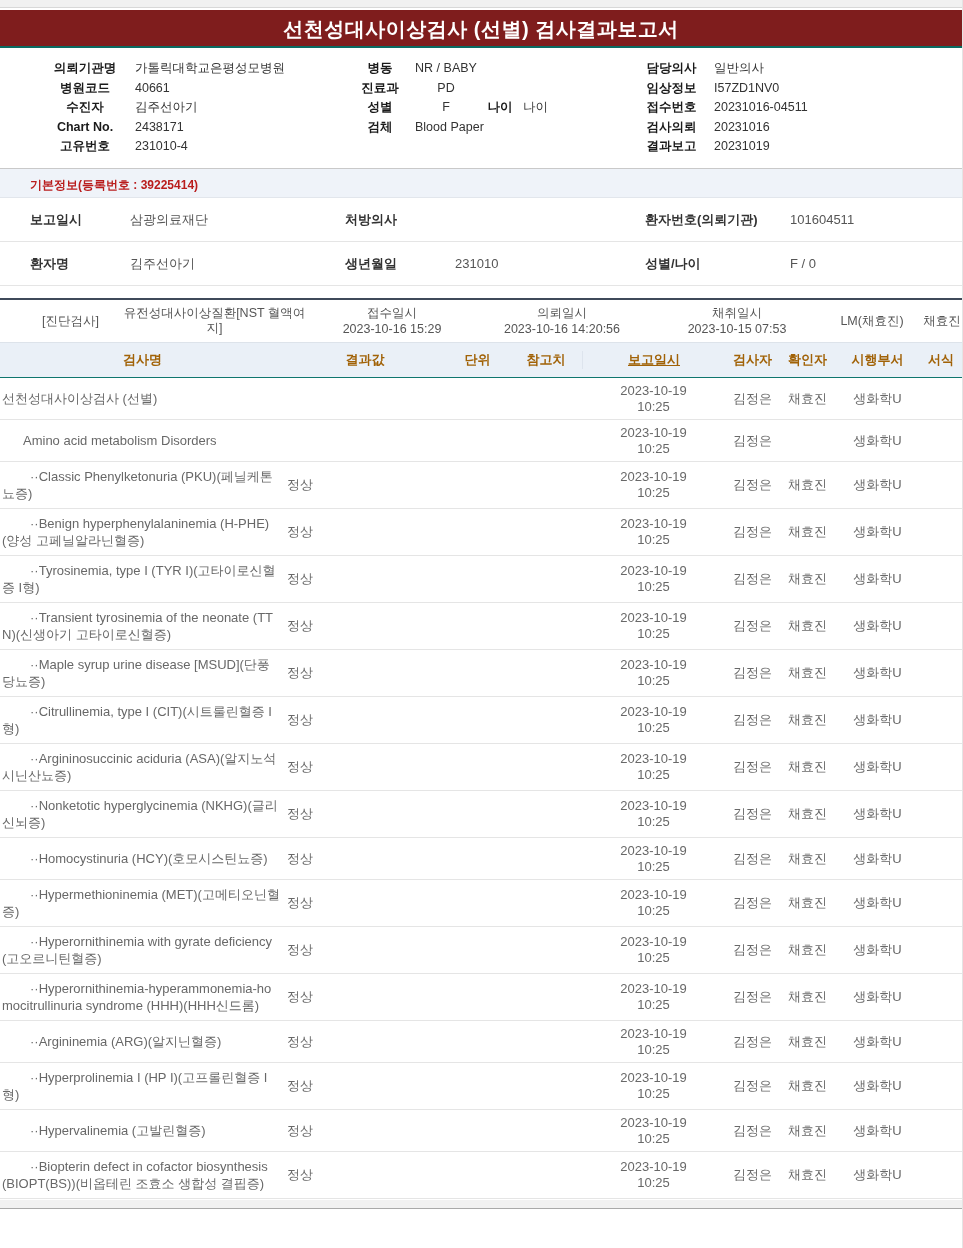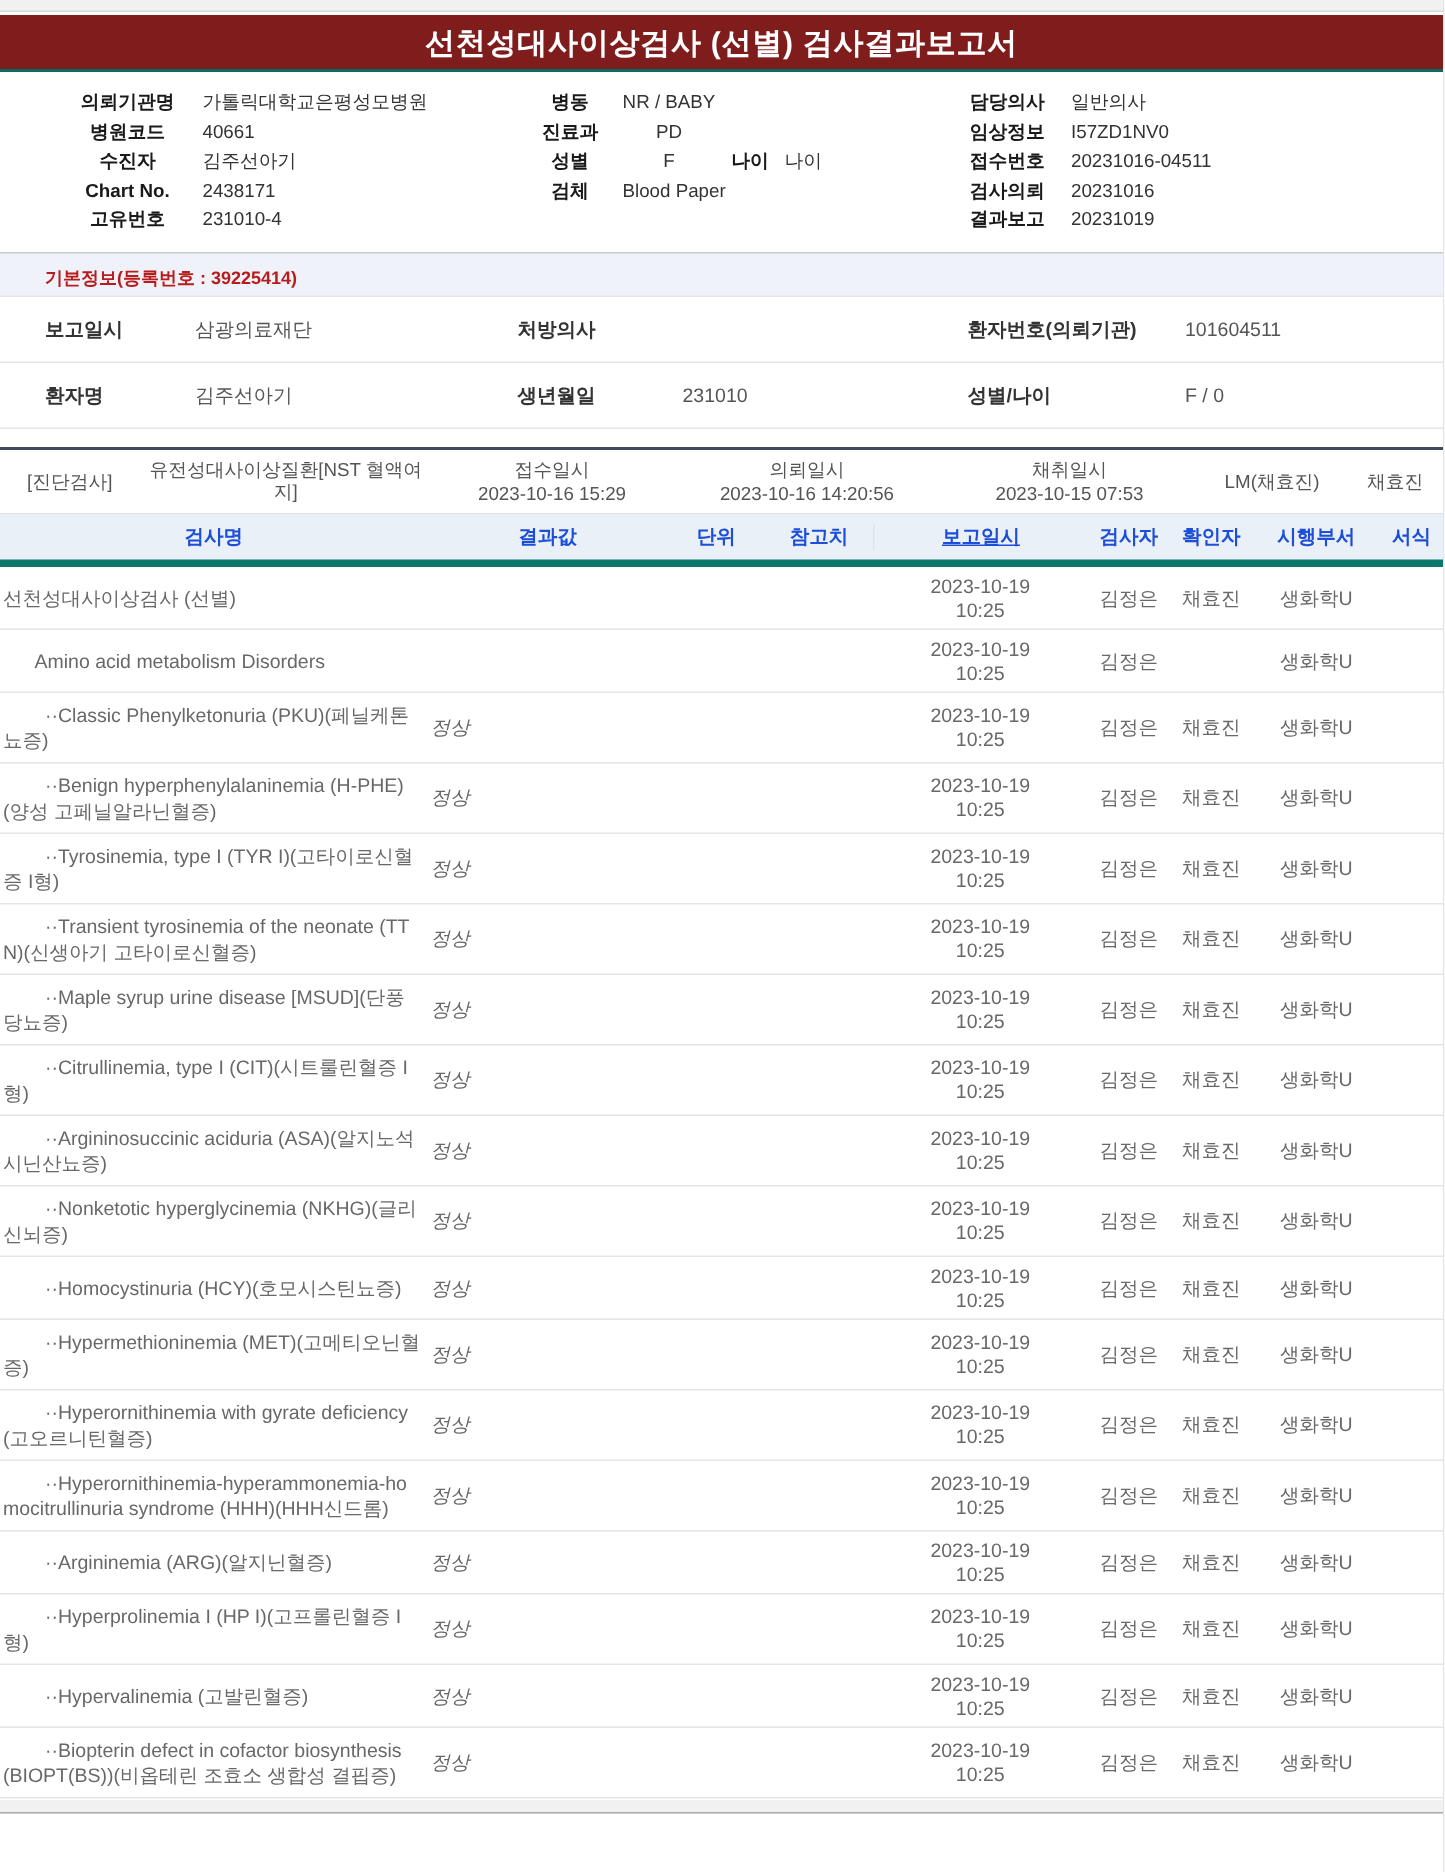--- a/index.html
+++ b/index.html
@@ -46,44 +46,44 @@
     border-bottom:1px solid #e5e5e5; font-size:13px;
   }
   .binfo-row .blabel { font-weight:bold; color:#333; }
   .binfo-row .bvalue { color:#555; }
 
   
   .diagbar {
     margin-top:12px; border-top:2px solid #3f4a5a; border-bottom:1px solid #dde3ea;
     height:45px; display:flex; align-items:center; font-size:12.5px; color:#555;
   }
-  .diag-tag { margin-left:18px; width:75px; }
+  .diag-tag { margin-left:42px; width:75px; }
   .diag-group { width:195px; text-align:center; line-height:15px; }
   .diag-dt { text-align:center; line-height:16px; }
   .diag-recv { width:160px; } .diag-req { width:180px; } .diag-coll { width:170px; }
   .diag-lab { width:100px; text-align:center; }
   .diag-collector { flex:1; text-align:center; }
 
   
   .tgrid { display:grid; grid-template-columns:285px 160px 65px 72px 143px 55px 55px 85px 1fr; }
   .thead {
     background:#eaf0f7; height:35px; align-items:center;
-    font-size:13px; font-weight:bold; color:#1d4ed8;
-    border-bottom:5px solid #0f766e;
+    font-size:13px; font-weight:bold; color:#a16207;
+    border-bottom:1px solid #0f766e;
   }
   .thead > div { text-align:center; }
   .thead .h-report { border-left:1px solid #dde4ed;text-decoration:underline; }
   .trow {
     border-bottom:1px solid #e5e5e5; align-items:center; min-height:42px;
     font-size:13px; color:#686868;
   }
   .c-name { padding:6px 4px 6px 2px; line-height:17px; word-break:break-all; }
   .c-name.lv1 { padding-left:23px; }
   .c-name.lv2 { text-indent:28px; }
-  .c-result { padding-left:2px;font-style:italic; }
+  .c-result { padding-left:2px; }
   .c-center { text-align:center; }
   .c-report { text-align:center; line-height:16px; }
 
   .footer-strip { height:9px; background:#f1f1f1; border-bottom:1px solid #a9a9a9; margin-top:1px; }
 </style>
 </head>
 <body>
 
 <div class="page">
 

